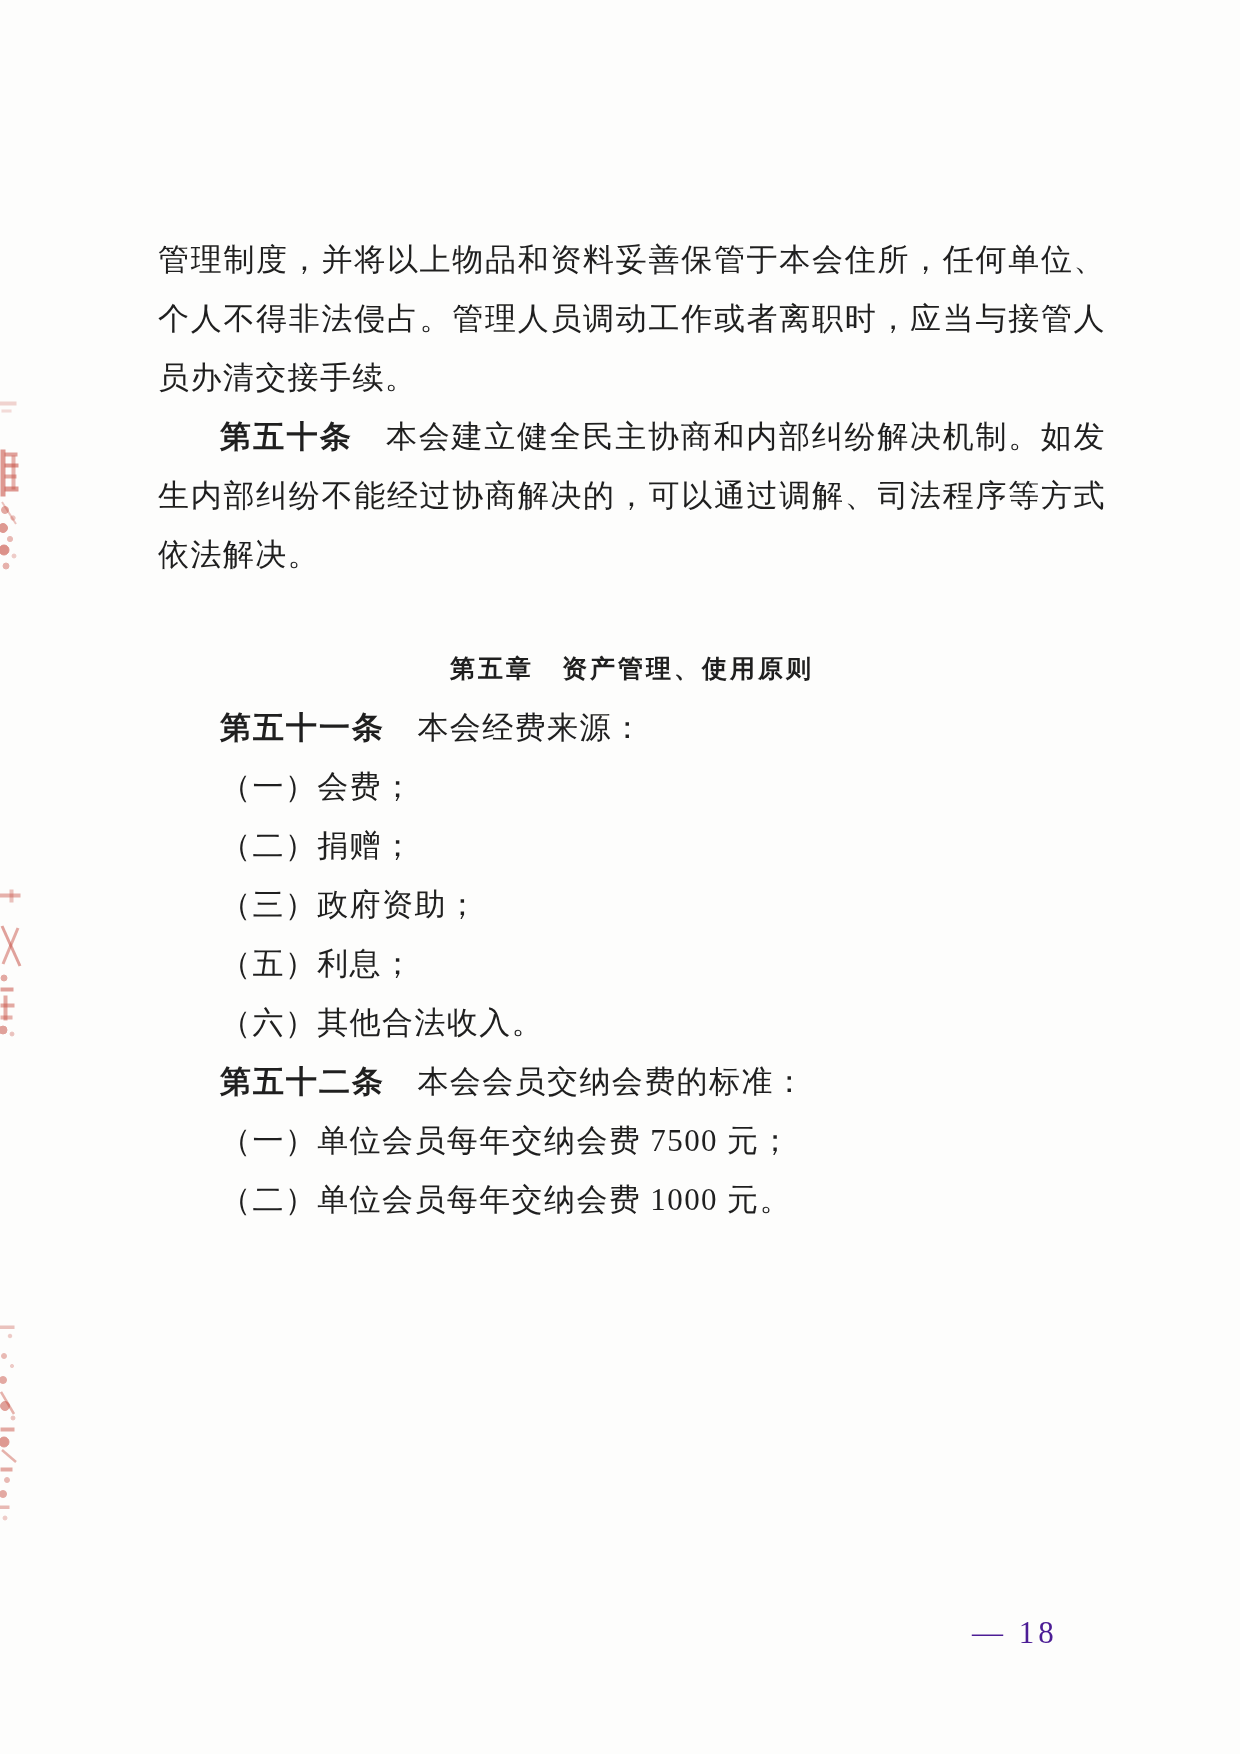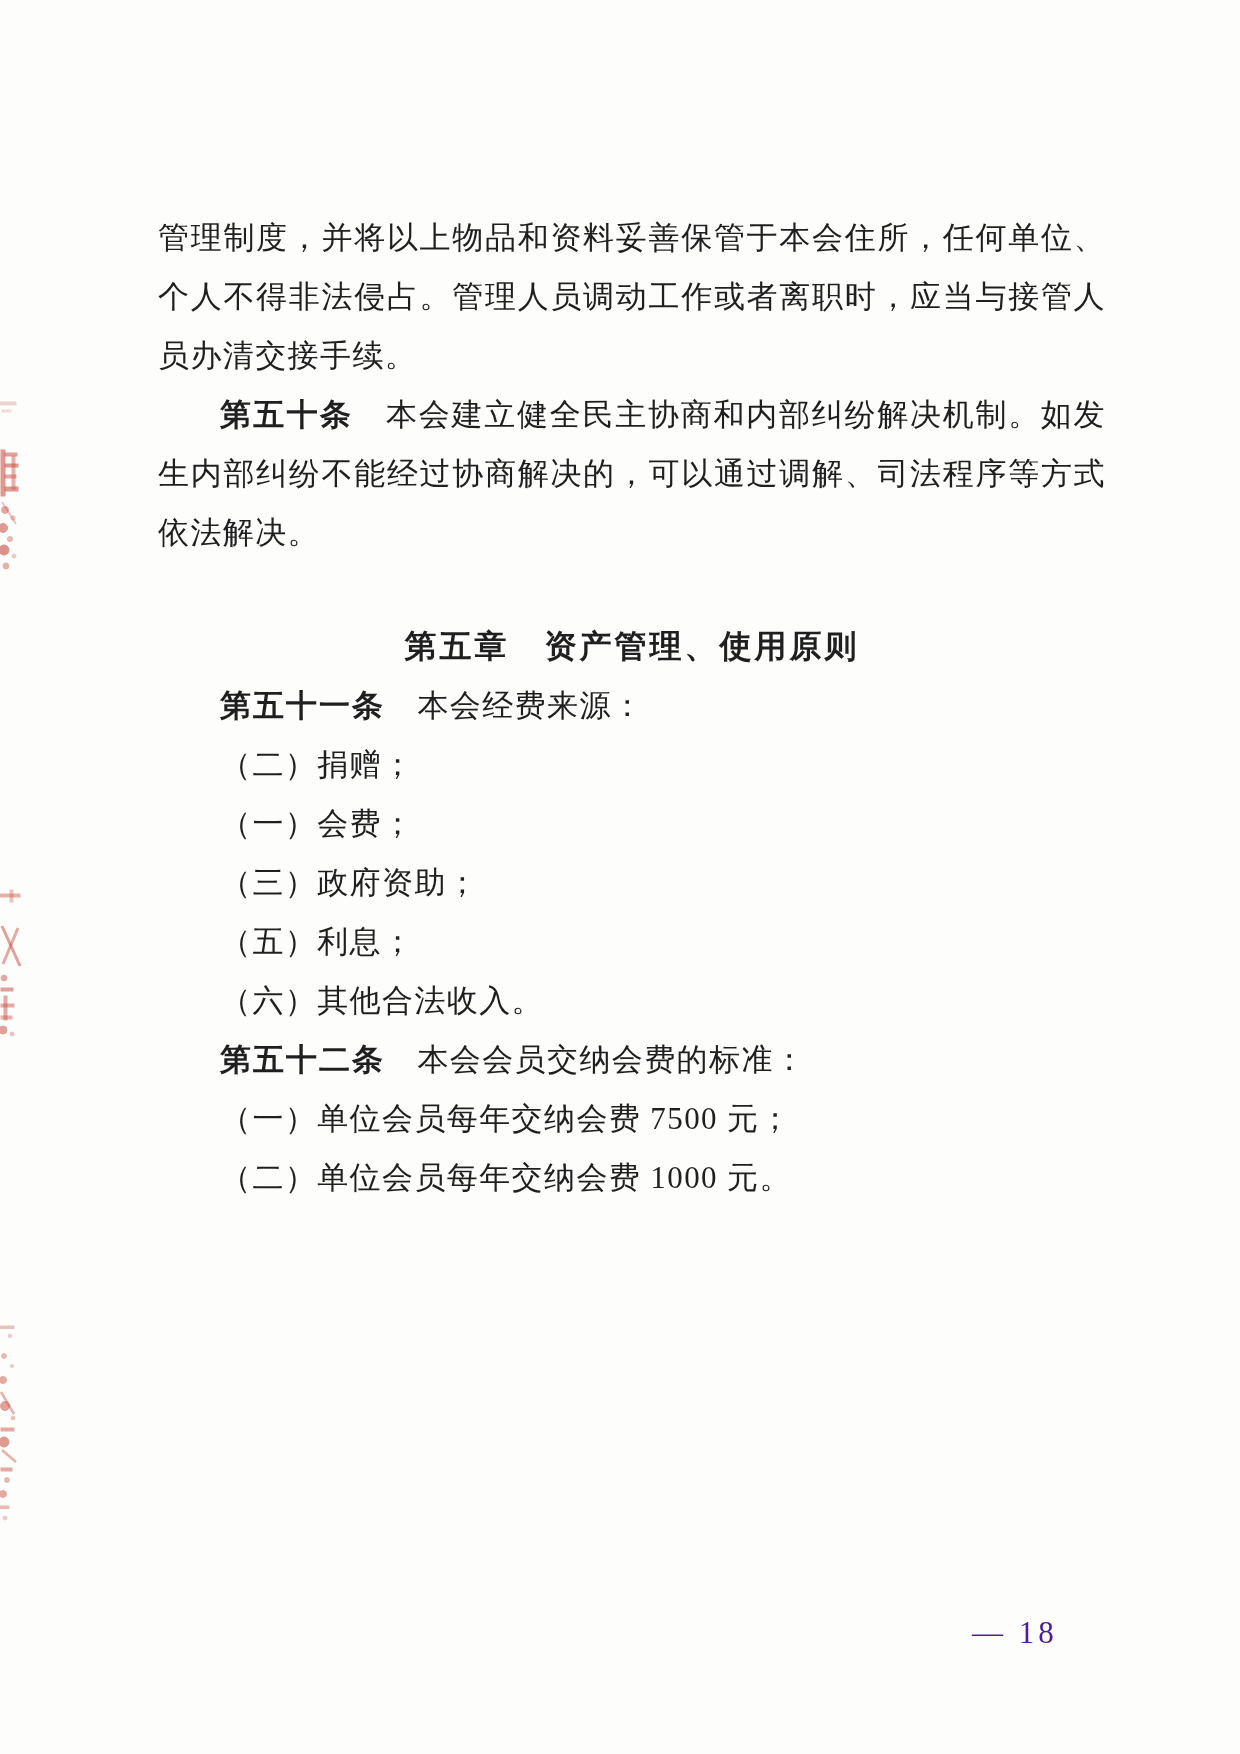--- a/index.html
+++ b/index.html
@@ -5,39 +5,39 @@
   html,body{margin:0;padding:0;background:#ffffff;}
   .page{
     position:relative;
     width:1240px;height:1754px;
     background:#fdfdfc;
     overflow:hidden;
     color:#1f1f1f;
   }
   .content{
     position:absolute;
-    left:158px;top:208px;width:948px;
+    left:158px;top:230px;width:948px;
     font-family:"Liberation Serif","DejaVu Serif",serif;
     font-size:31px;
     line-height:59px;
     letter-spacing:1.4px;
     text-align:justify;
   }
   .para{margin:0;text-indent:0;}
   .indent{text-indent:2em;}
   .artnum{
     font-family:"Liberation Sans","DejaVu Sans",sans-serif;
     font-weight:700;
     letter-spacing:2px;
   }
   .chapter{
     margin:55px 0 0 0;
     font-family:"Liberation Sans","DejaVu Sans",sans-serif;
     font-weight:700;
-    font-size:32px;
+    font-size:25px;
     line-height:59px;
     text-align:center;
     letter-spacing:3px;
     text-indent:0;
   }
   .pageno{
     position:absolute;
     left:972px;top:1615px;
     font-family:"Liberation Serif","DejaVu Serif",serif;
     font-size:31px;
@@ -62,22 +62,22 @@
 
     <p class="para"><span>管理制度，并将以上物品和资料妥善保管于本会住所，任何单位、个人不得非法侵占。管理人员调动工作或者离职时，应当与接管人员办清交接手续。</span></p>
 
 
     <p class="para indent"><b class="artnum">第五十条</b><span>　本会建立健全民主协商和内部纠纷解决机制。如发生内部纠纷不能经过协商解决的，可以通过调解、司法程序等方式依法解决。</span></p>
 
     <h2 class="chapter">第五章　资产管理、使用原则</h2>
 
     <p class="para indent"><b class="artnum">第五十一条</b><span>　本会经费来源：</span></p>
 
+    <p class="para indent"><span>（一）会费；</span></p>
     <p class="para indent"><span>（二）捐赠；</span></p>
-    <p class="para indent"><span>（一）会费；</span></p>
     <p class="para indent"><span>（三）政府资助；</span></p>
     <p class="para indent"><span>（五）利息；</span></p>
     <p class="para indent"><span>（六）其他合法收入。</span></p>
 
     <p class="para indent"><b class="artnum">第五十二条</b><span>　本会会员交纳会费的标准：</span></p>
 
     <p class="para indent"><span>（一）单位会员每年交纳会费 7500 元；</span></p>
     <p class="para indent"><span>（二）单位会员每年交纳会费 1000 元。</span></p>
 
   </div>

